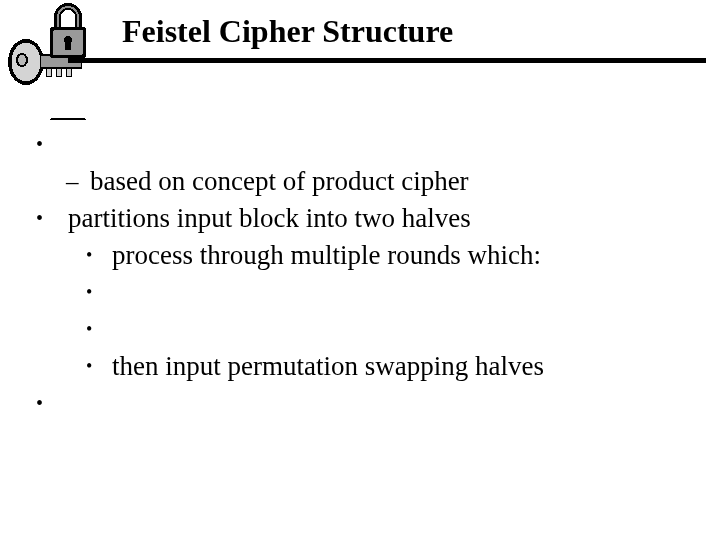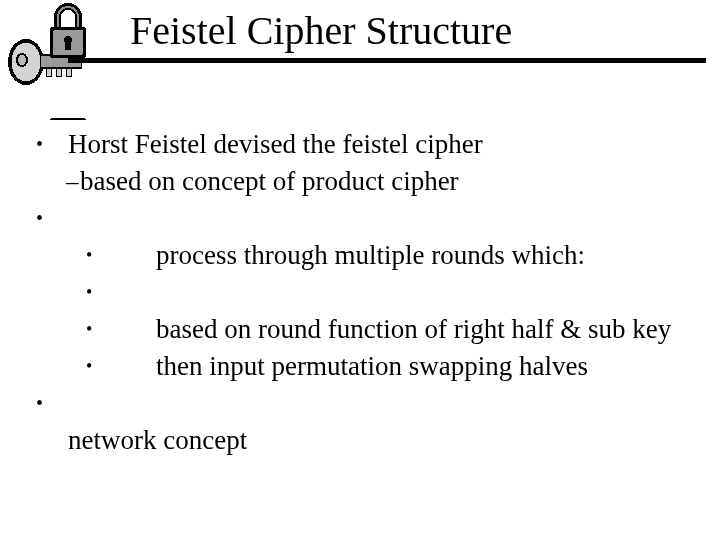--- a/index.html
+++ b/index.html
@@ -27,25 +27,25 @@
   
   #header {
     position: absolute;
     left: 0; top: 0;
     width: 720px;
     height: 120px;
   }
 
   #title {
     position: absolute;
-    left: 130px;
+    left: 122px;
     top: 8px;
     width: 480px;
-    font-size: 40px;
-    font-weight: normal;
+    font-size: 32px;
+    font-weight: bold;
     line-height: 46px;
     letter-spacing: 0px;
     white-space: nowrap;
     font-family: "Liberation Serif", "DejaVu Serif", serif;
   }
 
   #title-rule {
     position: absolute;
     left: 68px;
     top: 58px;
@@ -91,25 +91,25 @@
     top: 0;
     line-height: 37px;
   }
 
   
   .lvl1 .marker { left: 36px; font-size: 20px; }
   .lvl1 .ltext  { left: 68px; }
 
   
   .lvl2 .marker { left: 66px; font-size: 25px; }
-  .lvl2 .ltext  { left: 80px; }
+  .lvl2 .ltext  { left: 90px; }
 
   
   .lvl3 .marker { left: 86px; font-size: 18px; }
-  .lvl3 .ltext  { left: 112px; margin-left: 44px; }
+  .lvl3 .ltext  { left: 112px; }
 
   
   .cont .ltext  { left: 68px; }
 </style>
 </head>
 <body>
 
 <div id="slide">
 
   <div id="header">
@@ -163,53 +163,49 @@
     </div>
 
     <div id="title">Feistel Cipher Structure</div>
     <div id="title-rule"></div>
   </div>
 
   <div id="body">
 
     <div class="line lvl1">
       <span class="marker">•</span>
-      <span class="ltext">Horst Feistel devised the feistel cipher</span>
     </div>
 
     <div class="line lvl2">
       <span class="marker">–</span>
       <span class="ltext">based on concept of  product cipher</span>
     </div>
 
     <div class="line lvl1">
       <span class="marker">•</span>
+      <span class="ltext">partitions input block into two halves</span>
     </div>
 
     <div class="line lvl3">
       <span class="marker">•</span>
       <span class="ltext">process through multiple rounds which:</span>
     </div>
 
     <div class="line lvl3">
       <span class="marker">•</span>
     </div>
 
     <div class="line lvl3">
       <span class="marker">•</span>
-      <span class="ltext">based on round function of right half &amp; sub key</span>
     </div>
 
     <div class="line lvl3">
       <span class="marker">•</span>
       <span class="ltext">then input permutation swapping halves</span>
     </div>
 
     <div class="line lvl1">
       <span class="marker">•</span>
     </div>
 
-    <div class="line cont">
-      <span class="ltext">network concept</span>
-    </div>
 
   </div>
 </div>
 
 </body></html>

